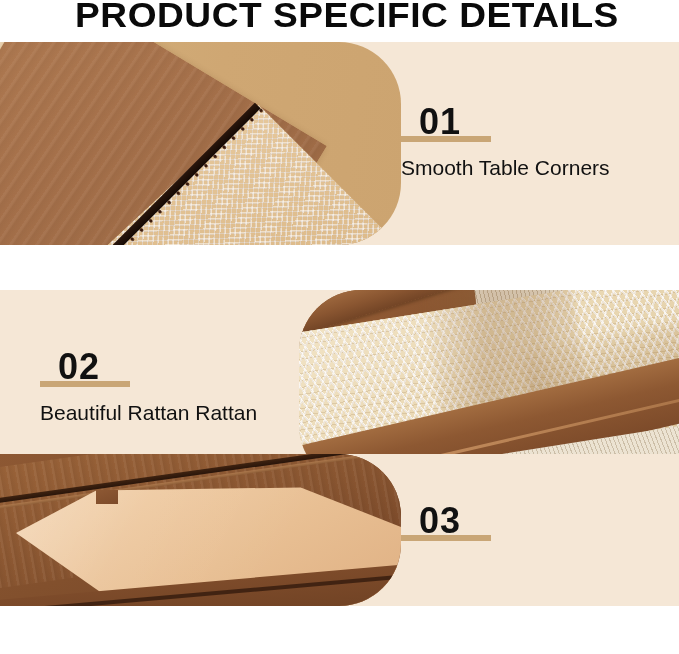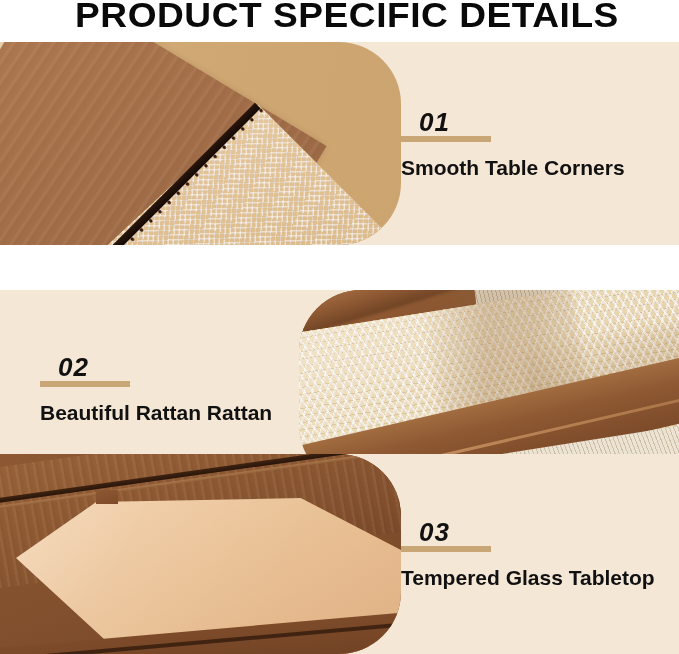--- a/index.html
+++ b/index.html
@@ -50,21 +50,21 @@
   
   .panel {
     position: absolute;
     left: 0;
     width: 679px;
     background: #f5e7d6;
     overflow: hidden;
   }
   #panel-1 { top: 42px;  height: 203px; }
   #panel-2 { top: 251px; height: 197px; margin-top: 39px; }
-  #panel-3 { top: 454px; height: 200px; }
+  #panel-3 { top: 454px; height: 152px; }
 
   
   .photo {
     position: absolute;
     top: 0;
     height: 100%;
     overflow: hidden;
   }
   .photo-right-round {
     left: 0;
@@ -93,41 +93,40 @@
 
   .num-wrap {
     position: relative;
     display: inline-block;
     width: 90px;
     margin-bottom: 18px;
   }
   .num {
     font-family: "Liberation Sans", sans-serif;
     font-weight: bold;
-    font-style: italic;
-    font-size: 26px;
+    font-size: 36px;
     line-height: 30px;
     color: #111111;
     padding-left: 18px;
     letter-spacing: 1px;
     position: relative;
     z-index: 2;
   }
   .num-rule {
     position: absolute;
     left: 0;
     bottom: -5px;
     width: 90px;
     height: 6px;
     background: #c9a676;
     z-index: 1;
   }
   .caption-label {
     font-family: "Liberation Sans", sans-serif;
-    font-weight: bold;
+    font-weight: normal;
     font-size: 21px;
     line-height: 26px;
     color: #111111;
     white-space: nowrap;
   }
 
   
   .p1-bg {
     position: absolute; inset: 0;
     background: linear-gradient(100deg, #cfa873 0%, #d0aa76 36%, #cfa773 52%, #cca470 100%);
@@ -430,17 +429,16 @@
       <div class="p3-notch"></div>
       <div class="p3-wood-bottom"></div>
       <div class="p3-bottom-seam"></div>
     </div>
 
     <div class="caption caption-right">
       <div class="num-wrap">
         <div class="num">03</div>
         <div class="num-rule"></div>
       </div>
-      <div class="caption-label">Tempered Glass Tabletop</div>
     </div>
   </section>
 
 </div>
 
 </body></html>

